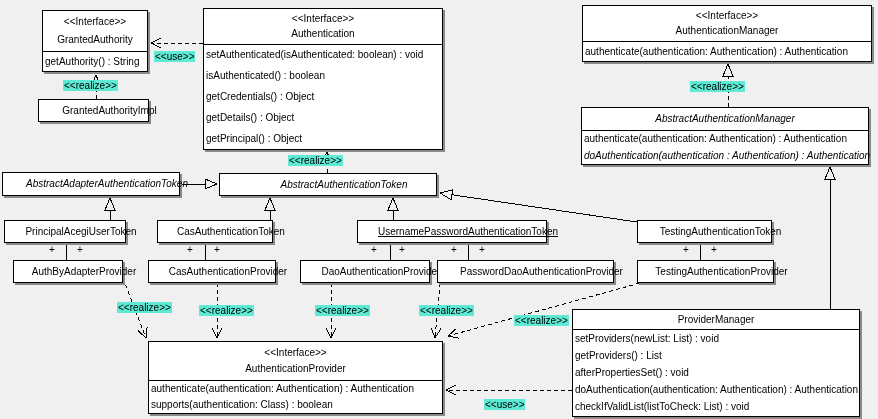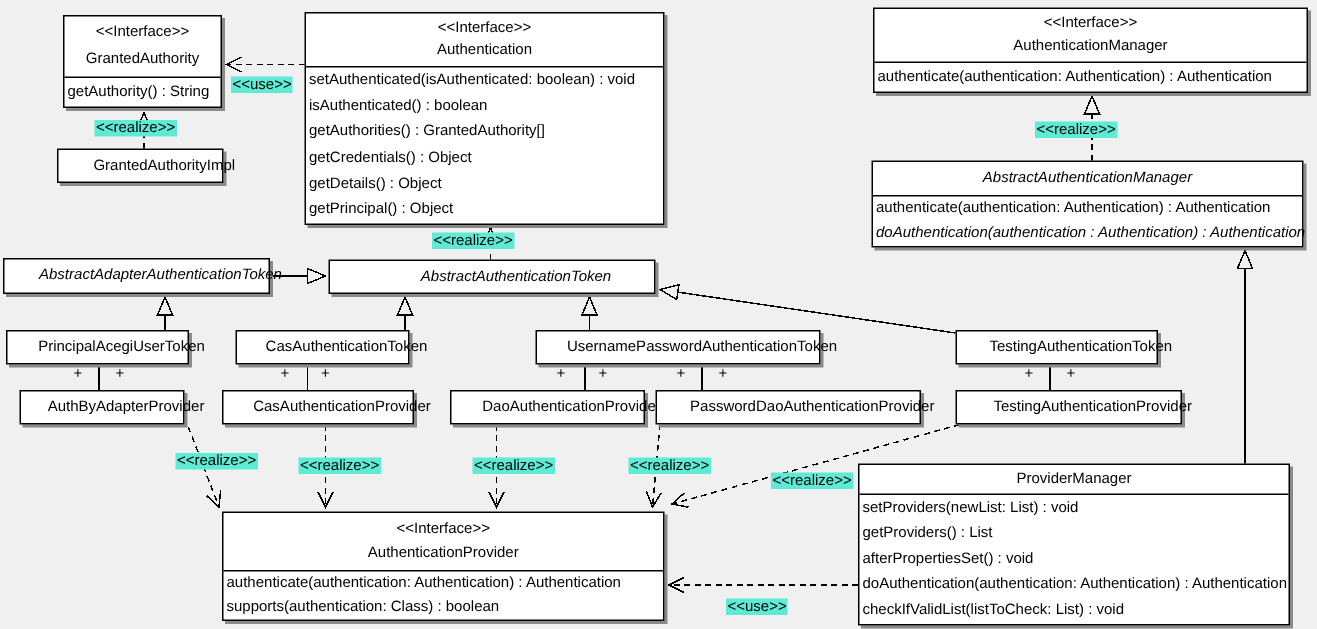--- a/index.html
+++ b/index.html
@@ -87,21 +87,20 @@
       </div>
     </div>
     <div class="cls" style="left: 203px; top: 8px; width: 240px; height: 142px;">
       <div class="hdr sep" style="height: 35px;">
         <div class="stereo">&lt;&lt;Interface&gt;&gt;</div>
         <div class="cname">Authentication</div>
       </div>
       <div class="members">
         <div class="mrow">setAuthenticated(isAuthenticated: boolean) : void</div>
         <div class="mrow">isAuthenticated() : boolean</div>
-        <div class="mrow">getAuthorities() : GrantedAuthority[]</div>
         <div class="mrow">getCredentials() : Object</div>
         <div class="mrow">getDetails() : Object</div>
         <div class="mrow">getPrincipal() : Object</div>
       </div>
     </div>
     <div class="cls" style="left: 582px; top: 5px; width: 290px; height: 57px;">
       <div class="hdr sep" style="height: 35px;">
         <div class="stereo">&lt;&lt;Interface&gt;&gt;</div>
         <div class="cname">AuthenticationManager</div>
       </div>
@@ -131,21 +130,21 @@
     <div class="cls" style="left: 4px; top: 220px; width: 122px; height: 23px;">
       <div class="hdr fill">
         <div class="cname">PrincipalAcegiUserToken</div>
       </div>
     </div>
     <div class="cls" style="left: 157px; top: 220px; width: 116px; height: 23px;">
       <div class="hdr fill">
         <div class="cname">CasAuthenticationToken</div>
       </div>
     </div>
-    <div class="cls" style="left: 357px; top: 220px; width: 190px; height: 23px;">
+    <div class="cls" style="left: 357px; top: 220px; width: 190px; height: 23px; text-decoration: underline;">
       <div class="hdr fill">
         <div class="cname">UsernamePasswordAuthenticationToken</div>
       </div>
     </div>
     <div class="cls" style="left: 637px; top: 220px; width: 135px; height: 23px;">
       <div class="hdr fill">
         <div class="cname">TestingAuthenticationToken</div>
       </div>
     </div>
     <div class="cls" style="left: 13px; top: 260px; width: 110px; height: 23px;">
@@ -161,21 +160,21 @@
     <div class="cls" style="left: 300px; top: 260px; width: 130px; height: 23px;">
       <div class="hdr fill">
         <div class="cname">DaoAuthenticationProvider</div>
       </div>
     </div>
     <div class="cls" style="left: 437px; top: 260px; width: 177px; height: 23px;">
       <div class="hdr fill">
         <div class="cname">PasswordDaoAuthenticationProvider</div>
       </div>
     </div>
-    <div class="cls" style="left: 637px; top: 260px; width: 151px; height: 23px;">
+    <div class="cls" style="left: 637px; top: 260px; width: 137px; height: 23px;">
       <div class="hdr fill">
         <div class="cname">TestingAuthenticationProvider</div>
       </div>
     </div>
     <div class="cls" style="left: 148px; top: 341px; width: 295px; height: 73px;">
       <div class="hdr sep" style="height: 38px;">
         <div class="stereo">&lt;&lt;Interface&gt;&gt;</div>
         <div class="cname">AuthenticationProvider</div>
       </div>
       <div class="members">

